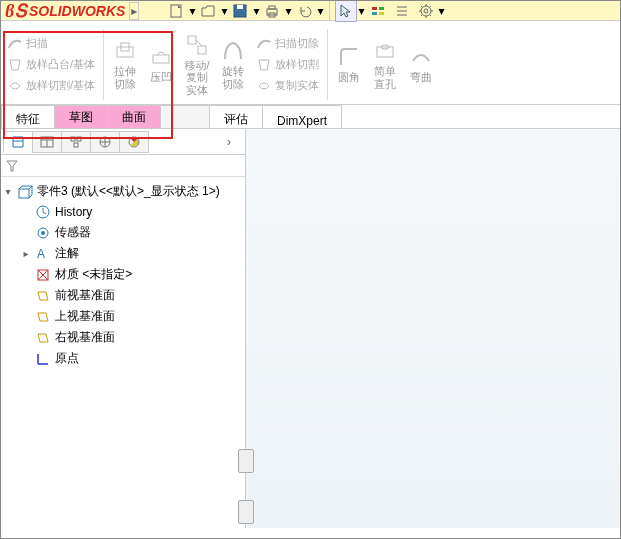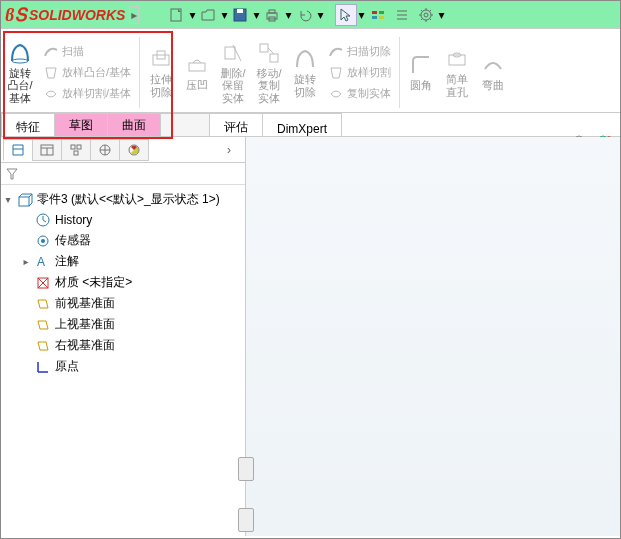--- a/index.html
+++ b/index.html
@@ -1,18 +1,18 @@
 <!DOCTYPE html>
 <html><head>
 <meta charset="utf-8">
 <style>
   * { box-sizing: border-box; margin: 0; padding: 0; }
   body { font-family: "Microsoft YaHei", Arial, sans-serif; font-size: 12px; background: #fff; width: 621px; height: 539px; overflow: hidden; border: 1px solid #888; position: relative; }
   
-  .titlebar { height: 28px; background: #86efac; border-bottom: 1px solid #ccc; display: flex; align-items: center; padding: 0 4px; }
+  .titlebar { height: 20px; background: #fef9c3; border-bottom: 1px solid #ccc; display: flex; align-items: center; padding: 0 4px; }
   .logo { color: #da291c; font-weight: bold; font-style: italic; font-size: 14px; display: flex; align-items: center; gap: 2px; }
   .logo-s { font-size: 18px; font-weight: bold; font-family: serif; }
   .title-arrow { margin-left: 4px; width: 10px; height: 18px; display: flex; align-items: center; justify-content: center; border: 1px solid #ccc; color: #666; cursor: pointer; }
   .toolbar-quick { display: flex; align-items: center; gap: 2px; margin-left: 26px; }
   .qbtn { width: 22px; height: 22px; display: flex; align-items: center; justify-content: center; cursor: pointer; color: #555; border: 1px solid transparent; }
   .divider-v { width: 1px; height: 20px; background: #ccc; margin: 0 3px; }
   
   .ribbon { height: 84px; border-bottom: 1px solid #ccc; display: flex; padding: 4px 2px 0 2px; gap: 2px; }
   .highlight-box { border: 2px solid #d22; position: absolute; top: 30px; left: 2px; width: 170px; height: 108px; pointer-events: none; z-index: 5; }
   .rbtn-big { display: flex; flex-direction: column; align-items: center; justify-content: center; width: 34px; padding: 2px; color: #999; cursor: pointer; text-align: center; line-height: 1.1; font-size: 11px; }
@@ -123,29 +123,20 @@
           <circle cx="8" cy="8" r="5" fill="none" stroke="#666"></circle>
           <circle cx="8" cy="8" r="2" fill="none" stroke="#666"></circle>
           <path d="M8 1 L8 3 M8 13 L8 15 M1 8 L3 8 M13 8 L15 8 M3 3 L4.5 4.5 M11.5 11.5 L13 13 M3 13 L4.5 11.5 M11.5 4.5 L13 3" stroke="#666"></path>
         </svg>
       </div>
       <span class="drop">▾</span>
   </div>
 </div>
 
 <div class="ribbon">
-  <div class="rbtn-big active">
-    <span class="ic">
-        <svg width="24" height="24">
-          <path d="M4 20 Q4 6 12 4 Q20 6 20 20" fill="none" stroke="#2a7ab0" stroke-width="2"></path>
-          <ellipse cx="12" cy="20" rx="8" ry="2" fill="none" stroke="#2a7ab0"></ellipse>
-        </svg>
-      </span>
-    <span>旋转凸台/基体</span>
-  </div>
   <div class="rbtn-stack">
     <div class="rbtn-small">
         <span class="ic">
           <svg width="16" height="16">
             <path d="M2 12 Q6 2 14 6" fill="none" stroke="#bbb" stroke-width="2"></path>
           </svg>
         </span>
         <span>扫描</span>
       </div>
     <div class="rbtn-small">
@@ -176,29 +167,20 @@
     <span>拉伸切除</span>
   </div>
   <div class="rbtn-big">
     <span class="ic">
         <svg width="24" height="24">
           <rect x="4" y="10" width="16" height="8" fill="none" stroke="#bbb"></rect>
           <path d="M8 10 Q12 4 16 10" fill="none" stroke="#bbb"></path>
         </svg>
       </span>
     <span>压凹</span>
-  </div>
-  <div class="rbtn-big">
-    <span class="ic">
-        <svg width="24" height="24">
-          <rect x="4" y="6" width="10" height="12" fill="none" stroke="#bbb"></rect>
-          <line x1="12" y1="4" x2="20" y2="20" stroke="#bbb"></line>
-        </svg>
-      </span>
-    <span>删除/保留实体</span>
   </div>
   <div class="rbtn-big">
     <span class="ic">
         <svg width="24" height="24">
           <rect x="3" y="3" width="8" height="8" fill="none" stroke="#bbb"></rect>
           <rect x="13" y="13" width="8" height="8" fill="none" stroke="#bbb"></rect>
           <path d="M11 7 L17 13" stroke="#bbb"></path>
         </svg>
       </span>
     <span>移动/复制实体</span>

